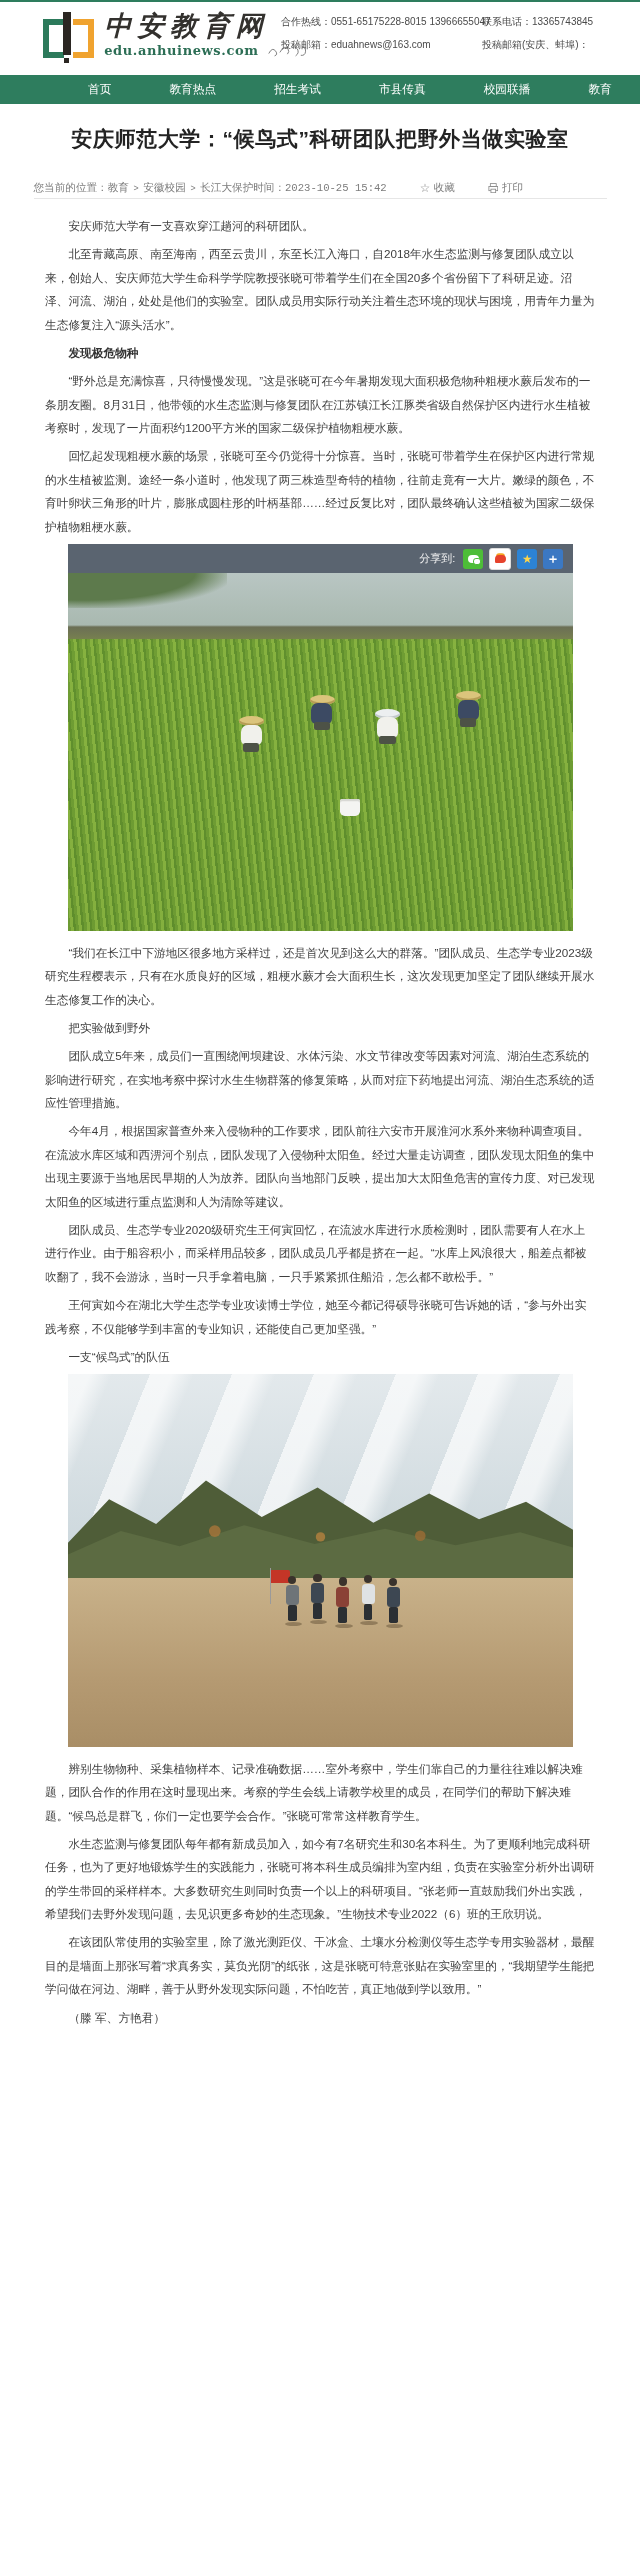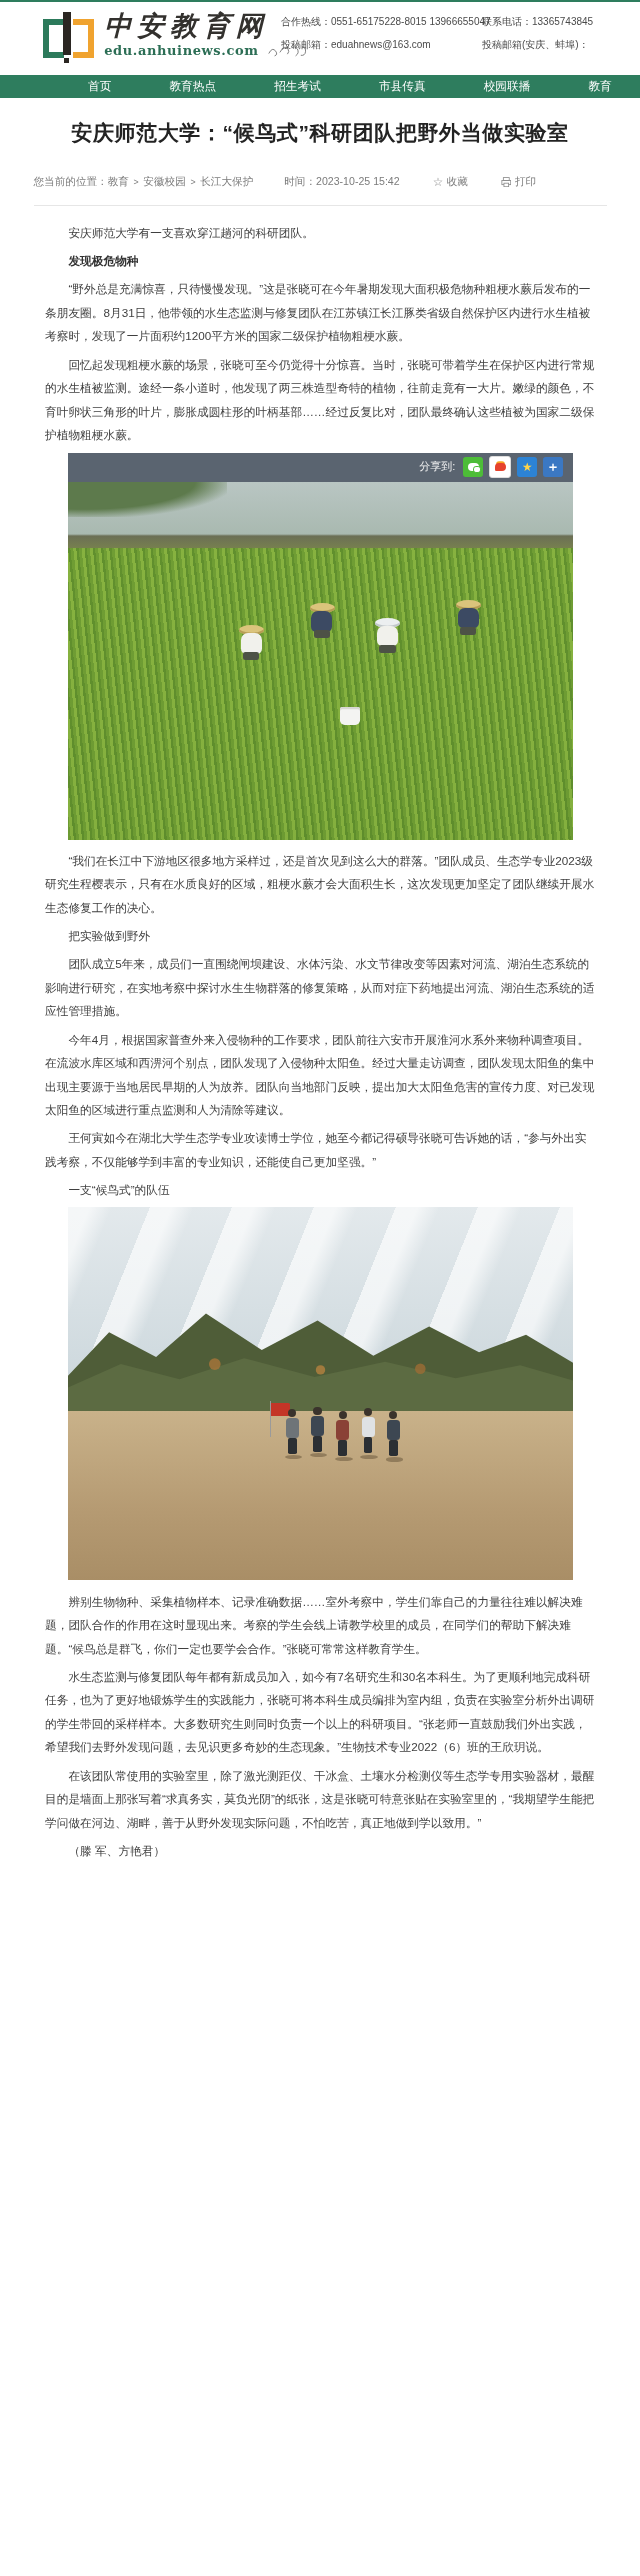--- a/index.html
+++ b/index.html
@@ -20,29 +20,29 @@
   .logo-sub{display:flex;align-items:center;gap:8.2px;}
   .logo-url{font-family:"DejaVu Serif","Liberation Serif",serif;font-weight:bold;font-size:13px;color:#2c6e55;letter-spacing:0.6px;}
   .logo-sign{opacity:.75;}
   .contacts{position:absolute;top:8.2px;left:281px;right:0;font-size:10px;color:#4a4a4a;}
   .ccol{position:absolute;top:0;white-space:nowrap;}
   .ccol.c1{left:0;}
   .ccol.c2{left:201px;}
   .crow{height:23.5px;line-height:23.5px;}
 
   
-  nav{height:23px;background:#2e7d5e;display:flex;align-items:center;padding-left:88px;gap:58px;white-space:nowrap;}
+  nav{height:29px;background:#2e7d5e;display:flex;align-items:center;padding-left:88px;gap:58px;white-space:nowrap;}
   nav span{color:#ffffff;font-size:11.7px;cursor:pointer;}
 
   
   h1.title{margin:19px 11.7px 0;text-align:center;font-size:21px;line-height:31px;color:#232323;font-weight:bold;letter-spacing:0.6px;}
-  .crumbrow{width:573px;margin:27px auto 0;display:flex;align-items:center;font-size:10.6px;color:#7c7c7c;padding-bottom:16px;border-bottom:0.6px solid #e6e6e6;}
+  .crumbrow{width:573px;margin:27px auto 0;display:flex;align-items:center;font-size:10.6px;color:#7c7c7c;padding-bottom:3px;border-bottom:0.6px solid #e6e6e6;}
   .crumbrow a{color:#7c7c7c;text-decoration:none;cursor:pointer;}
   .crumb-sep{margin:0 4.7px;font-size:8.8px;}
-  .crumb-time{margin-left:31px;}
+  .crumb-time{font-family:Liberation Mono, monospace;}
   .crumb-act{margin-left:33px;display:flex;align-items:center;gap:3.5px;cursor:pointer;}
   .star{font-size:11.7px;color:#8a8a8a;}
   .printer svg{display:block;}
 
   
   article{width:550px;margin:15.3px auto 0;font-size:11.7px;line-height:23.5px;color:#3f3f3f;padding-bottom:41px;}
   article p{margin:0 0 4.7px 0;text-indent:2em;}
   article p.subhead-bold{font-weight:bold;color:#333;}
   article p.byline{margin-top:3.5px;}
 
@@ -152,20 +152,21 @@
               <rect x="1.5" y="6" width="15" height="7" fill="none" stroke="#8a8a8a" stroke-width="1.4"></rect>
               <rect x="5" y="10.5" width="8" height="6" fill="#fff" stroke="#8a8a8a" stroke-width="1.4"></rect>
             </svg>
         </span>
         <span>打印</span>
       </span>
     </div>
 
     <article>
       <p>安庆师范大学有一支喜欢穿江趟河的科研团队。</p>
+      <p>北至青藏高原、南至海南，西至云贵川，东至长江入海口，自2018年水生态监测与修复团队成立以来，创始人、安庆师范大学生命科学学院教授张晓可带着学生们在全国20多个省份留下了科研足迹。沼泽、河流、湖泊，处处是他们的实验室。团队成员用实际行动关注着生态环境的现状与困境，用青年力量为生态修复注入“源头活水”。</p>
       <p class="subhead-bold">发现极危物种</p>
       <p>“野外总是充满惊喜，只待慢慢发现。”这是张晓可在今年暑期发现大面积极危物种粗梗水蕨后发布的一条朋友圈。8月31日，他带领的水生态监测与修复团队在江苏镇江长江豚类省级自然保护区内进行水生植被考察时，发现了一片面积约1200平方米的国家二级保护植物粗梗水蕨。</p>
       <p>回忆起发现粗梗水蕨的场景，张晓可至今仍觉得十分惊喜。当时，张晓可带着学生在保护区内进行常规的水生植被监测。途经一条小道时，他发现了两三株造型奇特的植物，往前走竟有一大片。嫩绿的颜色，不育叶卵状三角形的叶片，膨胀成圆柱形的叶柄基部……经过反复比对，团队最终确认这些植被为国家二级保护植物粗梗水蕨。</p>
 
       <div class="photo">
         <div class="sharebar">
           <span class="share-label">分享到:</span>
           <span class="sicon wechat">
               <i></i>
             </span>
@@ -199,20 +200,21 @@
               <div class="legsq"></div>
             </div>
           <div class="bucket" style="left:54%;top:63%;"></div>
         </div>
       </div>
 
       <p>“我们在长江中下游地区很多地方采样过，还是首次见到这么大的群落。”团队成员、生态学专业2023级研究生程樱表示，只有在水质良好的区域，粗梗水蕨才会大面积生长，这次发现更加坚定了团队继续开展水生态修复工作的决心。</p>
       <p>把实验做到野外</p>
       <p>团队成立5年来，成员们一直围绕闸坝建设、水体污染、水文节律改变等因素对河流、湖泊生态系统的影响进行研究，在实地考察中探讨水生生物群落的修复策略，从而对症下药地提出河流、湖泊生态系统的适应性管理措施。</p>
       <p>今年4月，根据国家普查外来入侵物种的工作要求，团队前往六安市开展淮河水系外来物种调查项目。在流波水库区域和西淠河个别点，团队发现了入侵物种太阳鱼。经过大量走访调查，团队发现太阳鱼的集中出现主要源于当地居民早期的人为放养。团队向当地部门反映，提出加大太阳鱼危害的宣传力度、对已发现太阳鱼的区域进行重点监测和人为清除等建议。</p>
+      <p>团队成员、生态学专业2020级研究生王何寅回忆，在流波水库进行水质检测时，团队需要有人在水上进行作业。由于船容积小，而采样用品较多，团队成员几乎都是挤在一起。“水库上风浪很大，船差点都被吹翻了，我不会游泳，当时一只手拿着电脑，一只手紧紧抓住船沿，怎么都不敢松手。”</p>
       <p>王何寅如今在湖北大学生态学专业攻读博士学位，她至今都记得硕导张晓可告诉她的话，“参与外出实践考察，不仅能够学到丰富的专业知识，还能使自己更加坚强。”</p>
       <p>一支“候鸟式”的队伍</p>
 
       <div class="photo">
         <div class="scene2">
           <div class="clouds"></div>
           <svg class="mts" viewBox="0 0 860 230" preserveAspectRatio="none">
             <path d="M0 170 L70 96 L150 138 L235 64 L330 126 L425 76 L520 136 L615 86 L700 130 L780 100 L860 148 L860 230 L0 230 Z" fill="#4f5d38"></path>
             <path d="M0 190 L90 150 L190 176 L300 140 L420 172 L540 146 L660 174 L770 152 L860 178 L860 230 L0 230 Z" fill="#5c6b42"></path>
             <circle cx="250" cy="150" r="10" fill="#a8763a" opacity=".8"></circle>

